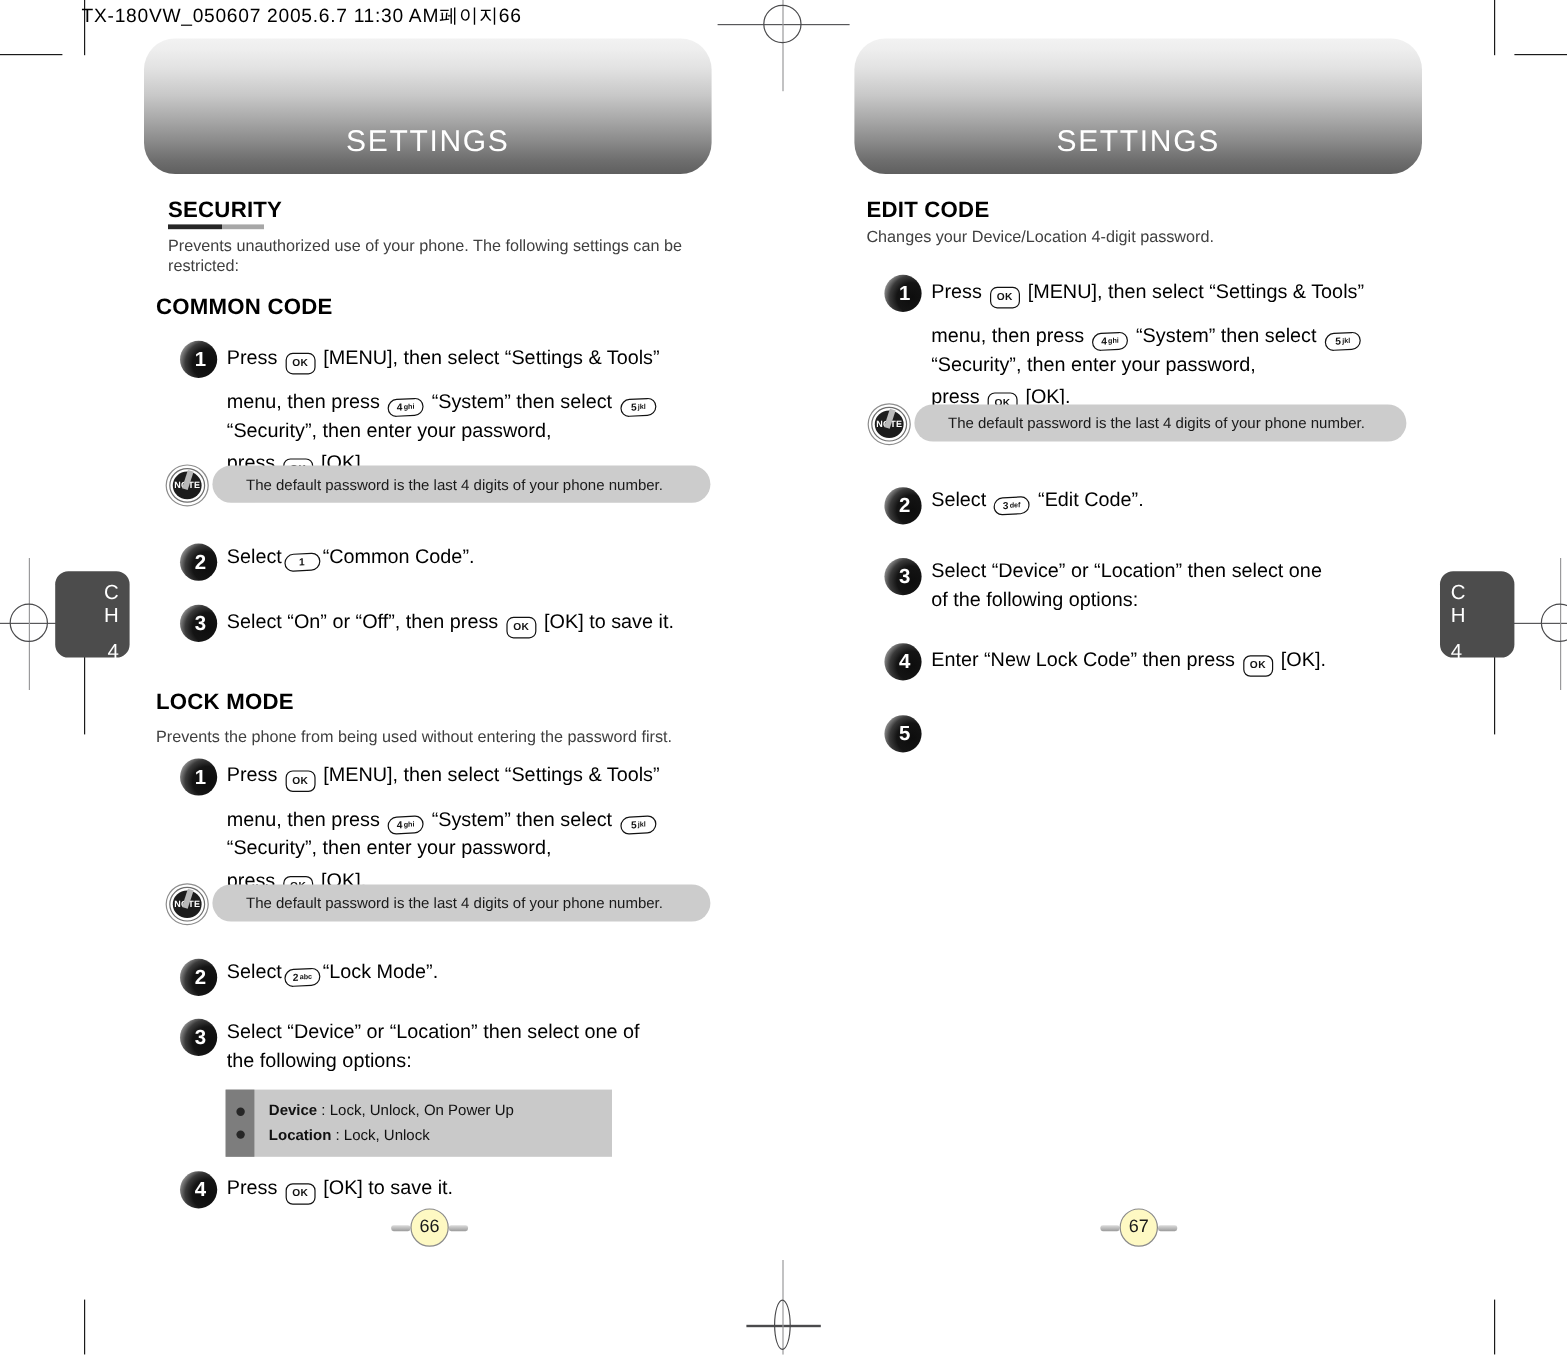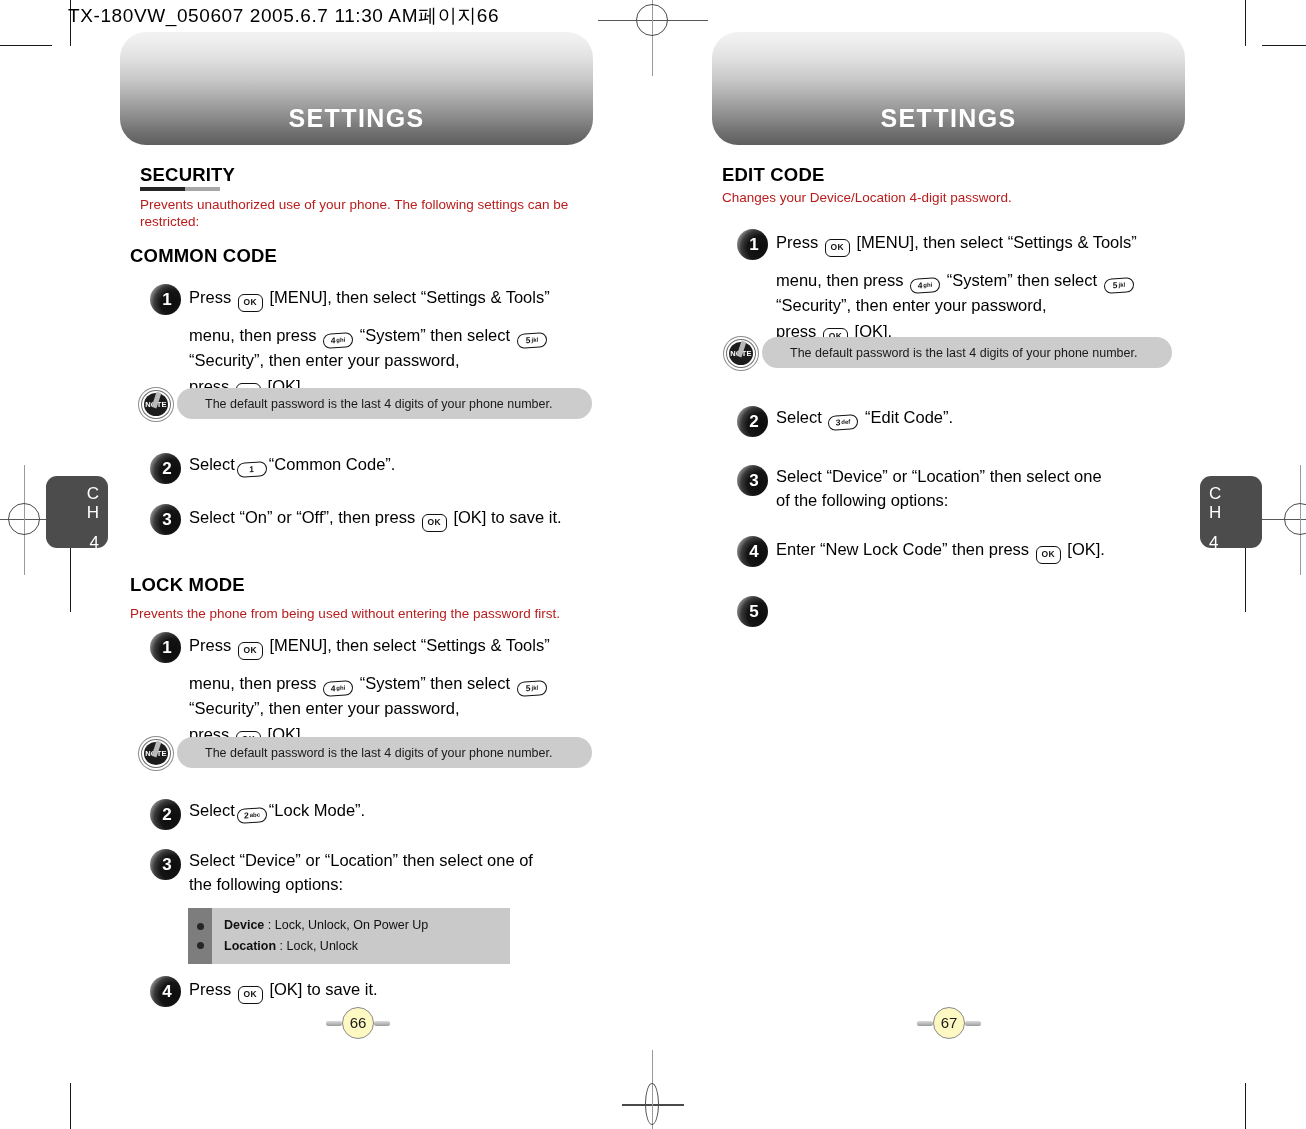--- a/index.html
+++ b/index.html
@@ -56,21 +56,21 @@
   .trim-line {
     position: absolute;
     background: #1a1a1a;
   }
 
   
   .doc-caption {
     position: absolute;
     left: 68px;
     top: 3px;
-    font-size: 19px;
+    font-size: 16px;
     letter-spacing: 0.6px;
     color: #000;
     white-space: nowrap;
     font-family: "Liberation Sans", sans-serif;
   }
 
   
   .column {
     position: absolute;
     top: 0;
@@ -93,21 +93,21 @@
        #6e6e6e 90%, #5f5f5f 100%);
   }
   .banner-text {
     position: absolute;
     left: 0;
     right: 0;
     bottom: 12px;
     text-align: center;
     color: #ffffff;
     font-size: 25px;
-    font-weight: bold;
+    font-weight: normal;
     letter-spacing: 1.4px;
     margin-top: 16px;
   }
 
   
   .ch-tab {
     position: absolute;
     top: 476px;
     width: 62px;
     height: 72px;
@@ -135,21 +135,21 @@
     line-height: 20px;
   }
   .sec-rule {
     margin-top: 2px;
     height: 4px;
     width: 80px;
     background: linear-gradient(to right, #262626 0%, #262626 56%, #a7a7a7 56%, #a7a7a7 100%);
   }
   .sec-desc {
     font-size: 13.5px;
-    color: #b91c1c;
+    color: #404040;
     line-height: 17px;
     margin-top: 5px;
     max-width: 460px;
   }
   .sub-heading {
     position: absolute;
     font-size: 18.5px;
     font-weight: bold;
     color: #000;
     letter-spacing: 0.2px;

